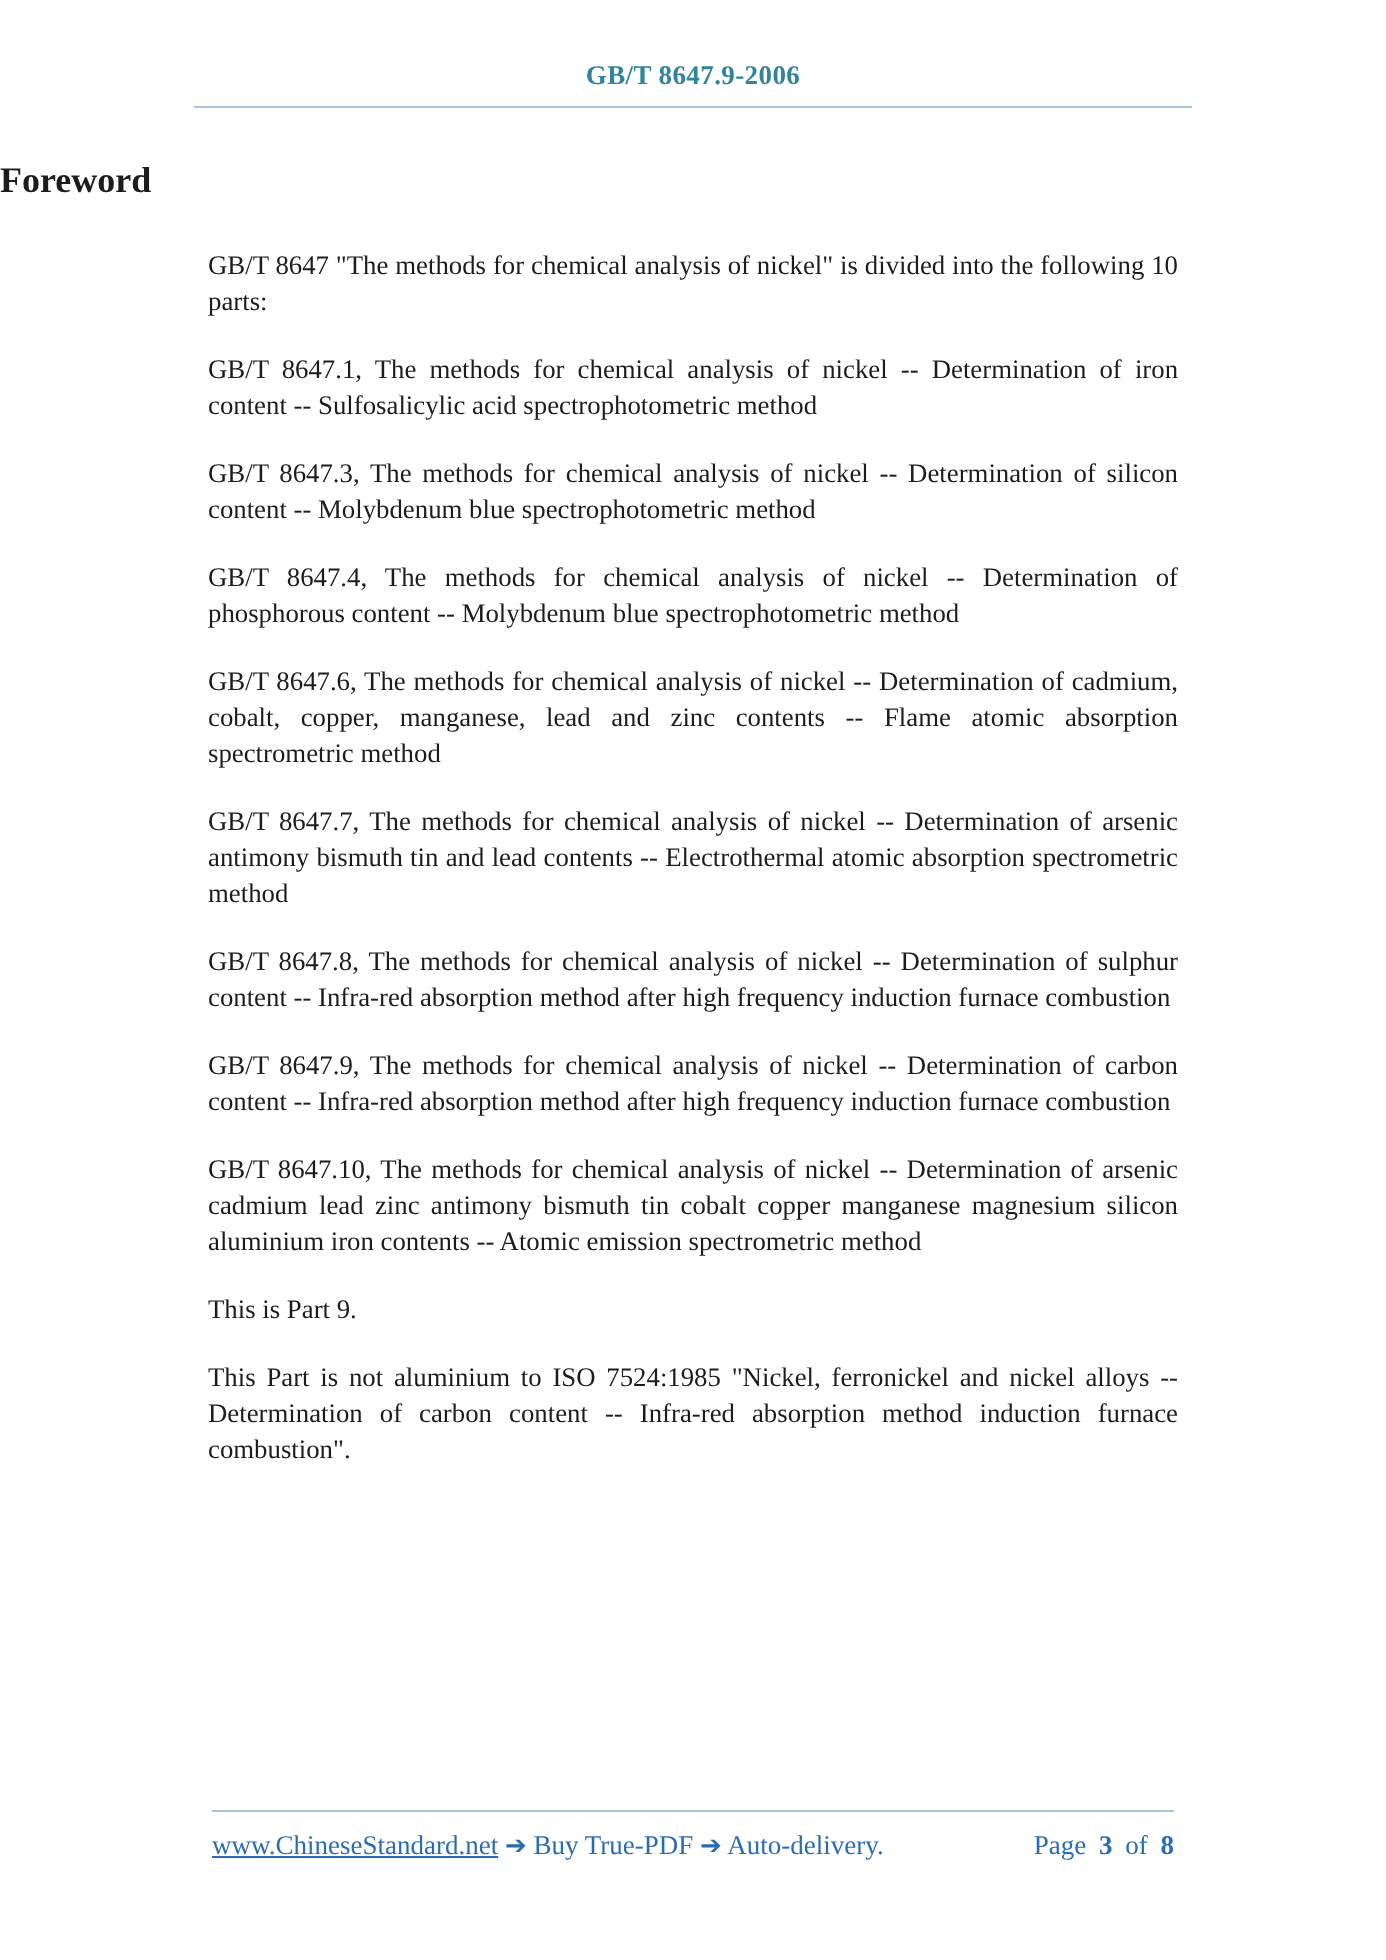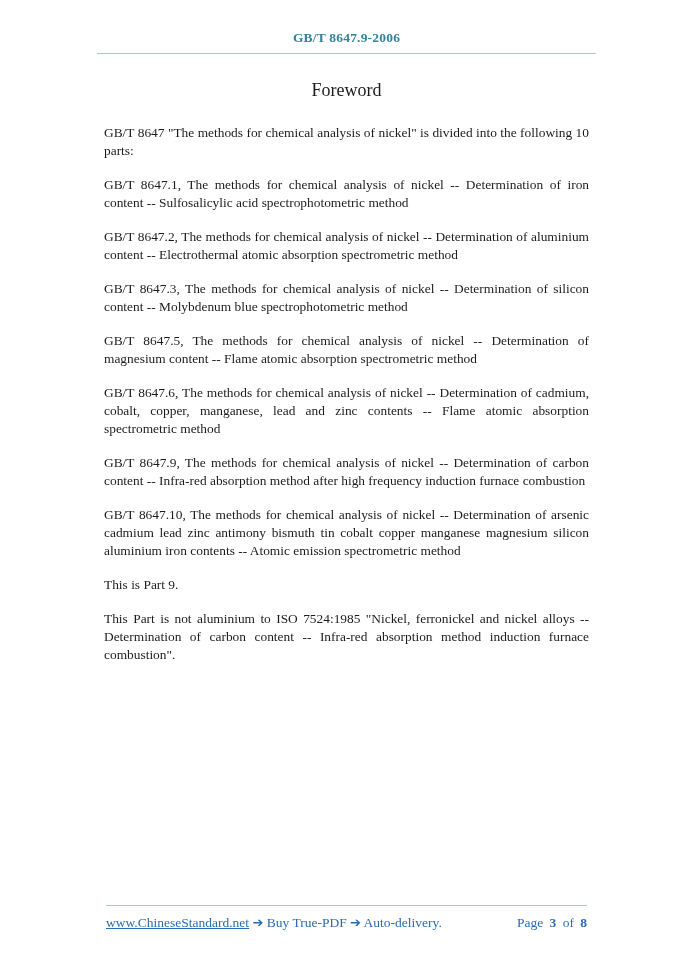--- a/index.html
+++ b/index.html
@@ -18,23 +18,23 @@
     font-size: 13.5px;
     font-weight: bold;
     letter-spacing: 0.2px;
   }
   .header-rule {
     border: none;
     border-top: 1px solid #a9c6d8;
     margin: 7px 97px 0 97px;
   }
   .page-title {
-    text-align: center;
+    text-align: left;
     font-size: 18px;
-    font-weight: normal;
+    font-weight: bold;
     margin: 26px 0 0 0;
   }
   .content {
     padding: 23px 104px 0 104px;
     font-size: 13.4px;
     line-height: 18px;
     text-align: justify;
   }
   .content p { margin: 0 0 16px 0; }
   .part-title { }
@@ -75,34 +75,38 @@
   <h1 class="page-title">Foreword</h1>
 
   <div class="content">
     <p>GB/T 8647 "The methods for chemical analysis of nickel" is divided into the following 10 parts:</p>
 
     <p>
       <span>GB/T 8647.1,</span>
       <span class="part-title">The methods for chemical analysis of nickel -- Determination of iron content -- Sulfosalicylic acid spectrophotometric method</span>
     </p>
     <p>
-      <span>GB/T 8647.2,</span>
-      <span class="part-title">The methods for chemical analysis of nickel -- Determination of aluminium content -- Electrothermal atomic absorption spectrometric method</span>
-    </p>
-    <p>
       <span>GB/T 8647.3,</span>
       <span class="part-title">The methods for chemical analysis of nickel -- Determination of silicon content -- Molybdenum blue spectrophotometric method</span>
     </p>
     <p>
-      <span>GB/T 8647.5,</span>
-      <span class="part-title">The methods for chemical analysis of nickel -- Determination of magnesium content -- Flame atomic absorption spectrometric method</span>
+      <span>GB/T 8647.4,</span>
+      <span class="part-title">The methods for chemical analysis of nickel -- Determination of phosphorous content -- Molybdenum blue spectrophotometric method</span>
     </p>
     <p>
       <span>GB/T 8647.6,</span>
       <span class="part-title">The methods for chemical analysis of nickel -- Determination of cadmium, cobalt, copper, manganese, lead and zinc contents -- Flame atomic absorption spectrometric method</span>
+    </p>
+    <p>
+      <span>GB/T 8647.7,</span>
+      <span class="part-title">The methods for chemical analysis of nickel -- Determination of arsenic antimony bismuth tin and lead contents -- Electrothermal atomic absorption spectrometric method</span>
+    </p>
+    <p>
+      <span>GB/T 8647.8,</span>
+      <span class="part-title">The methods for chemical analysis of nickel -- Determination of sulphur content -- Infra-red absorption method after high frequency induction furnace combustion</span>
     </p>
     <p>
       <span>GB/T 8647.9,</span>
       <span class="part-title">The methods for chemical analysis of nickel -- Determination of carbon content -- Infra-red absorption method after high frequency induction furnace combustion</span>
     </p>
     <p>
       <span>GB/T 8647.10,</span>
       <span class="part-title">The methods for chemical analysis of nickel -- Determination of arsenic cadmium lead zinc antimony bismuth tin cobalt copper manganese magnesium silicon aluminium iron contents -- Atomic emission spectrometric method</span>
     </p>
 

